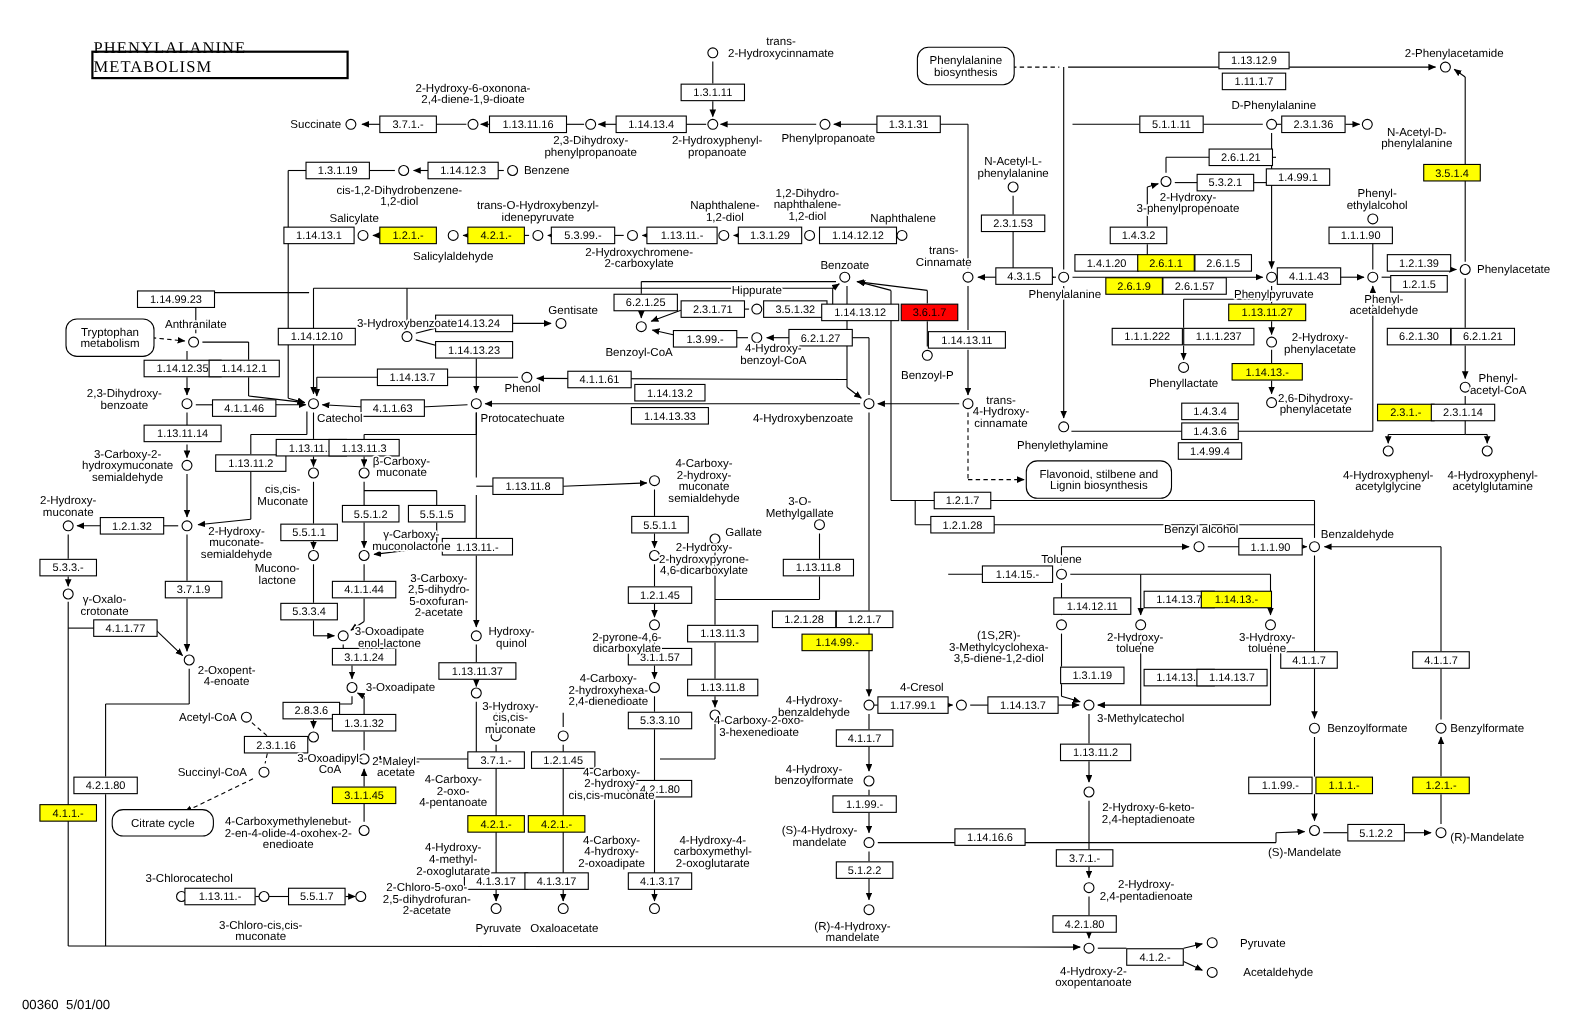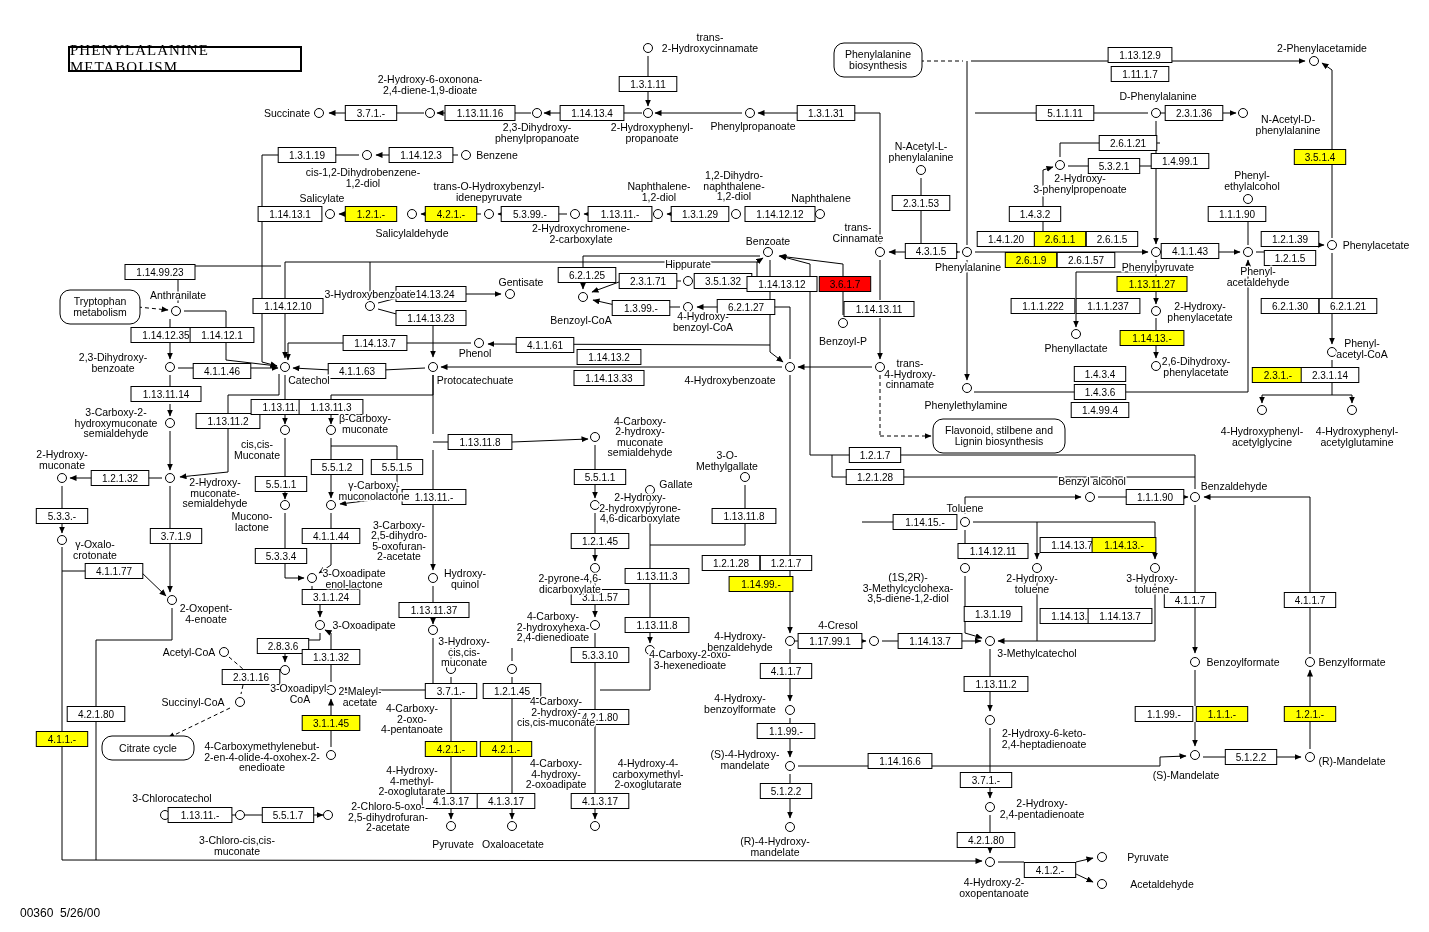--- a/index.html
+++ b/index.html
@@ -5,22 +5,22 @@
   html,body{margin:0;padding:0;background:#fff}
   body{width:1429px;height:932px;position:relative;font-family:"Liberation Sans",sans-serif;overflow:hidden}
   svg{position:absolute;left:0;top:0}
   .edge{stroke:#000;stroke-width:1;fill:none}
   .dash{stroke-dasharray:4 3}
   .node{fill:#fff;stroke:#000;stroke-width:1}
   .ecbox{stroke:#000;stroke-width:1}
   .ectext{font:10px "Liberation Sans",sans-serif;text-anchor:middle;fill:#000}
   .lbl{font:10.5px "Liberation Sans",sans-serif;text-anchor:middle;fill:#000;paint-order:stroke;stroke:#fff;stroke-width:3px;stroke-linejoin:round}
   .plink{fill:#fff;stroke:#000;stroke-width:1}
-  #title-box{position:absolute;left:68px;top:46px;width:230px;height:22px;border:2px solid #000;
-    font:15px "Liberation Serif",serif;letter-spacing:1px;display:flex;align-items:center;justify-content:center;background:#fff}
+  #title-box{position:absolute;left:83px;top:46px;width:230px;height:22px;border:2px solid #000;
+    font:15px "Liberation Serif",serif;letter-spacing:1px;display:flex;align-items:flex-end;justify-content:center;background:#fff}
   #footer{position:absolute;left:20px;top:906px;font:12px "Liberation Sans",sans-serif;white-space:pre}
 </style>
 </head>
 <body>
 
 <svg id="pathway-svg" width="1429" height="932" viewBox="0 0 1429 932" xmlns="http://www.w3.org/2000/svg">
   <defs>
     <marker id="arrow" viewBox="0 0 8 8" refX="6.5" refY="3" markerWidth="8" markerHeight="8" orient="auto">
       <path d="M0,0 L7,3 L0,6 Z" fill="#000"></path>
     </marker>
@@ -775,13 +775,13 @@
     <text x="100" class="lbl"><tspan x="100" y="305.3">Tryptophan</tspan><tspan x="100" y="315.8">metabolism</tspan></text>
     <rect x="102" y="736" width="92" height="24" rx="10" class="plink"></rect>
     <text x="148" class="lbl"><tspan x="148" y="751.5">Citrate cycle</tspan></text>
     <rect x="933" y="419" width="132" height="34" rx="10" class="plink"></rect>
     <text x="999" class="lbl"><tspan x="999" y="434.3">Flavonoid, stilbene and</tspan><tspan x="999" y="444.8">Lignin biosynthesis</tspan></text>
   </svg>
 
 <div id="title-box">
   <span>PHENYLALANINE METABOLISM</span>
 </div>
-<div id="footer">00360  5/26/00</div>
+<div id="footer">00360  5/01/00</div>
 
 </body></html>

